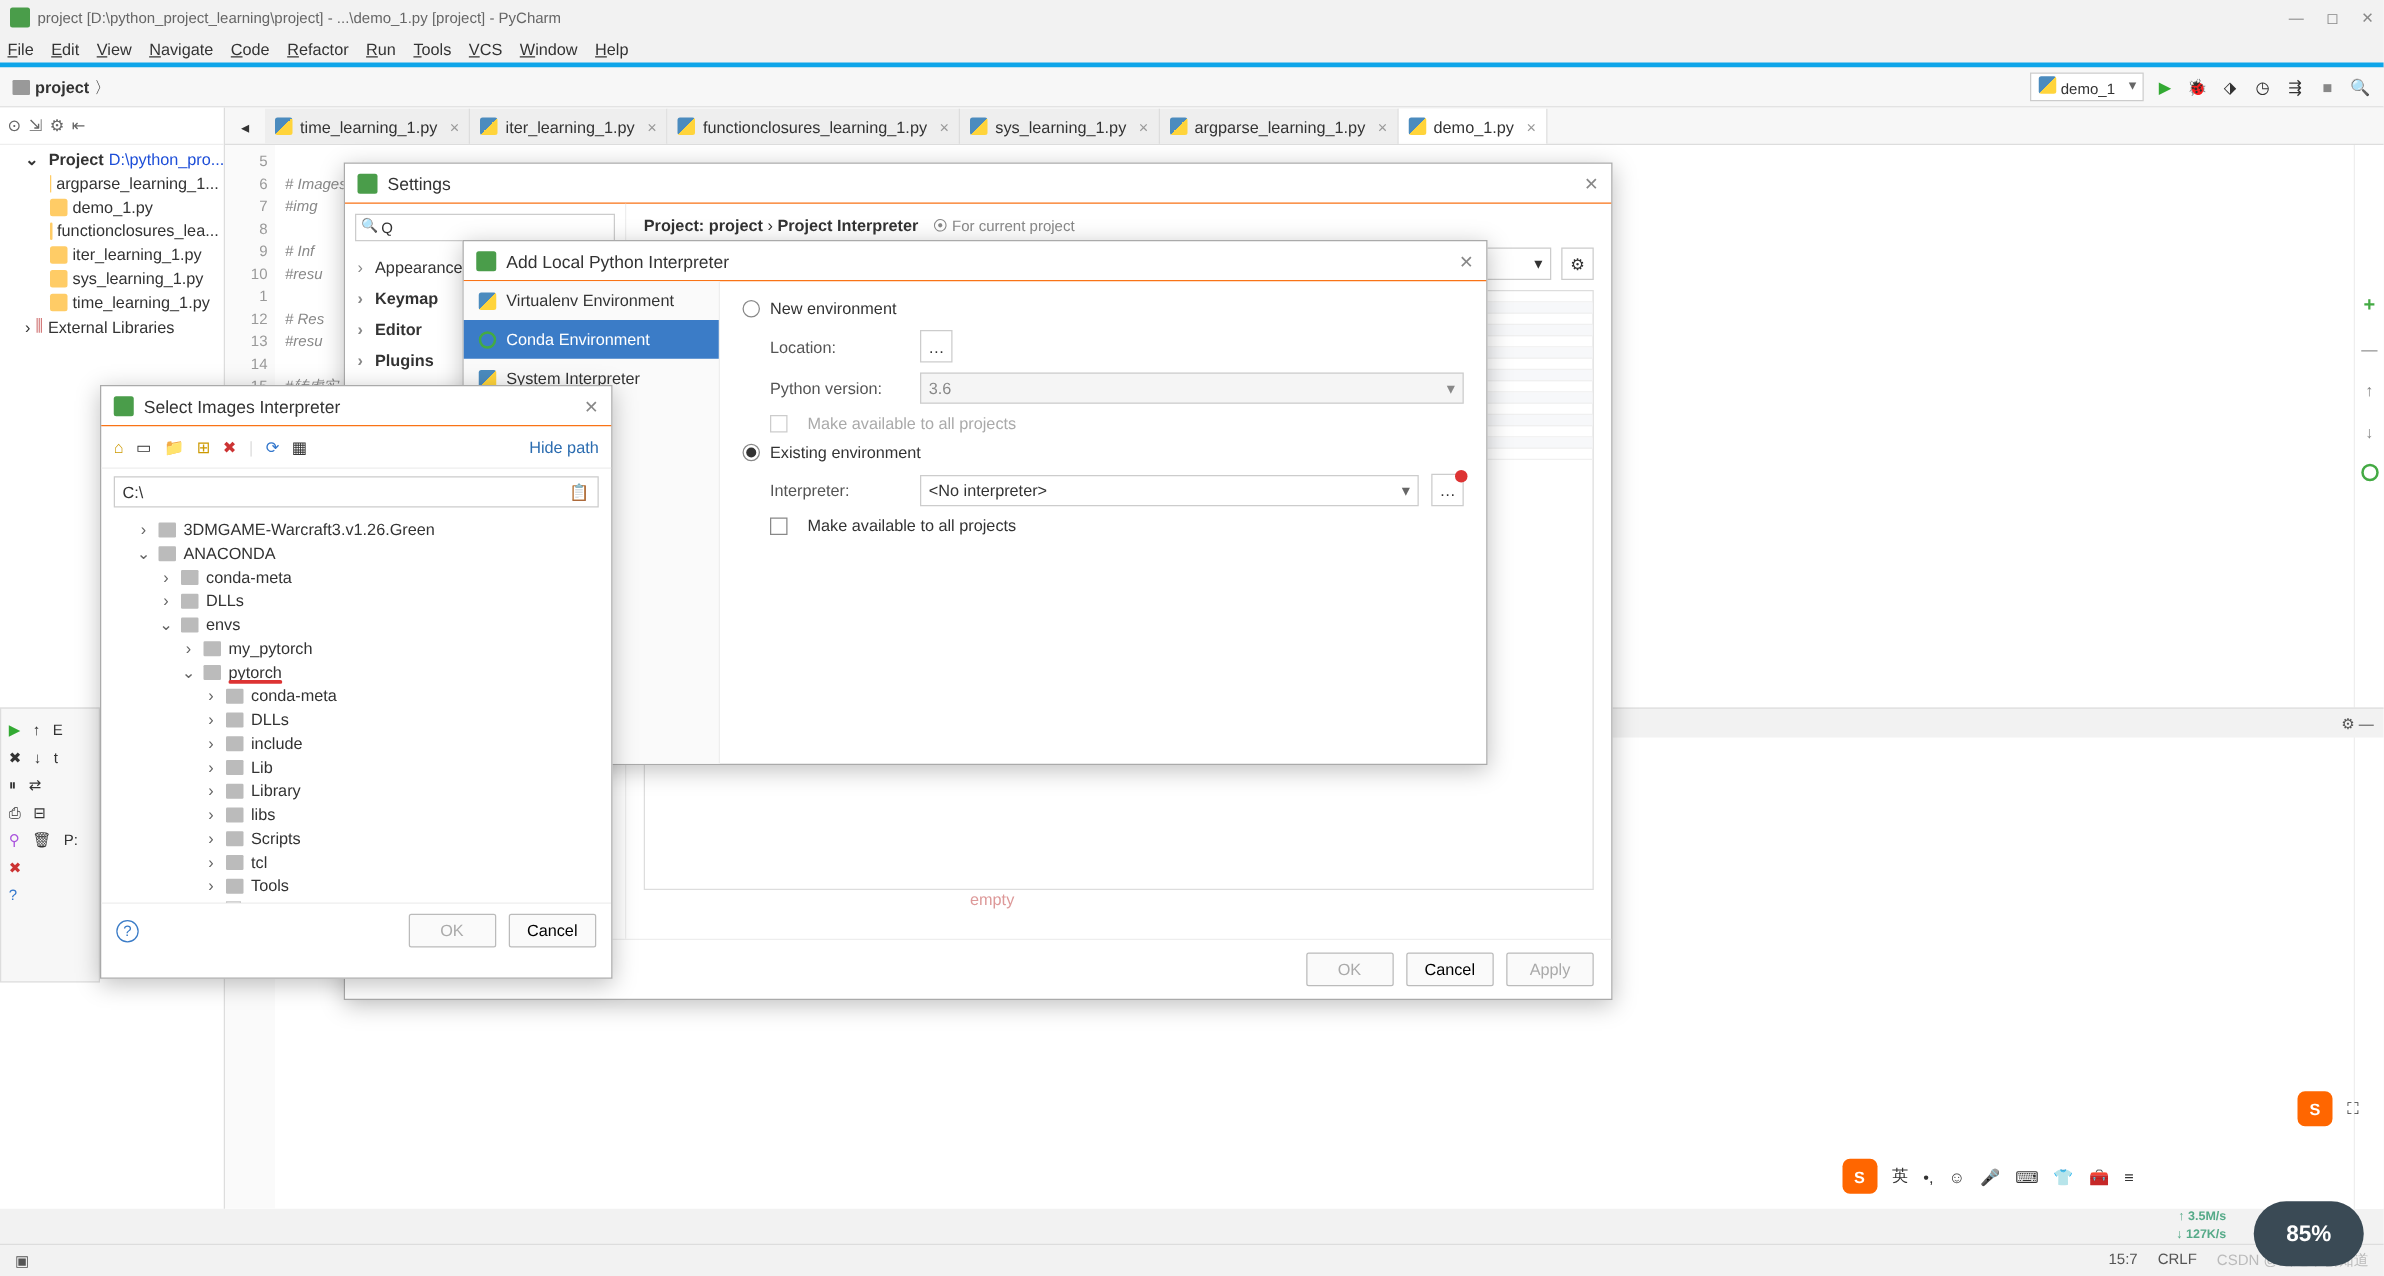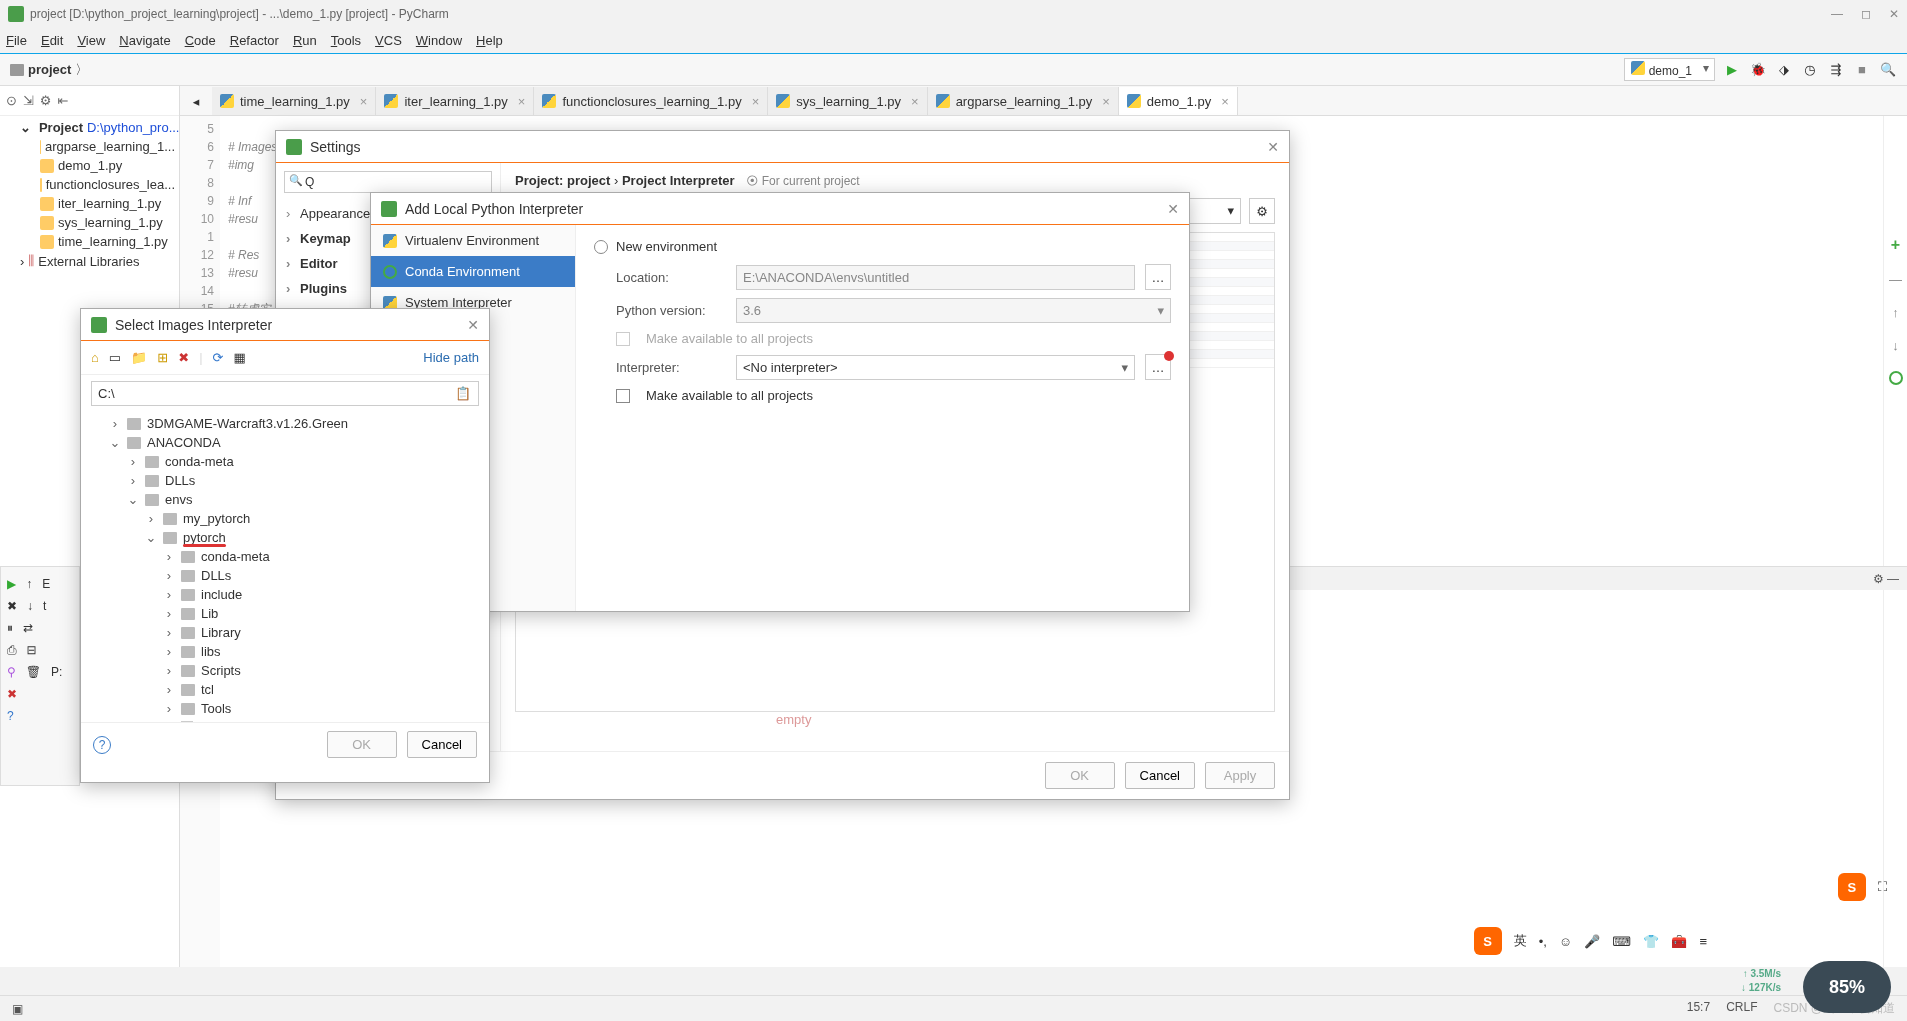--- a/index.html
+++ b/index.html
@@ -1,20 +1,20 @@
 <!DOCTYPE html>
 <html><head>
 <meta charset="utf-8">
 <style>
 * { box-sizing: border-box; margin: 0; padding: 0; font-family: "Segoe UI", Arial, sans-serif; }
 body { background: #f2f2f2; font-size: 13px; color: #333; overflow: hidden; width: 1907px; height: 1021px; position: relative; }
 .titlebar { height: 28px; background: #f2f2f2; display: flex; align-items: center; padding: 0 8px; color: #666; font-size: 12px; }
 .titlebar .ico { width: 16px; height: 16px; margin-right: 6px; background: #4a9d4a; border-radius: 2px; }
 .titlebar .winbtns { margin-left: auto; display: flex; gap: 18px; color: #888; }
-.menubar { height: 26px; background: #f2f2f2; display: flex; align-items: center; padding: 0 6px; gap: 14px; color: #333; font-size: 13px; border-bottom: 1px solid #0ea5e9; }
+.menubar { height: 26px; background: #f2f2f2; display: flex; align-items: center; padding: 0 6px; gap: 14px; color: #333; font-size: 13px; border-bottom: 4px solid #0ea5e9; }
 .menubar span u { text-decoration: underline; }
 .navbar { height: 32px; background: #f7f7f7; display: flex; align-items: center; padding: 0 10px; border-bottom: 1px solid #ddd; }
 .navbar .crumb { display: flex; align-items: center; gap: 4px; font-size: 13px; color: #333; }
 .navbar .folder-ico { width:14px; height:12px; background:#999; border-radius:1px; display:inline-block; }
 .navbar .right { margin-left: auto; display: flex; align-items: center; gap: 8px; }
 .navbar .combo { border:1px solid #ccc; background:#fff; padding:2px 22px 2px 6px; font-size:12px; position:relative; }
 .navbar .combo::after { content:"▾"; position:absolute; right:5px; color:#666; }
 .navbar .tbtn { width:18px; height:18px; display:inline-flex; align-items:center; justify-content:center; }
 .main { display: flex; height: calc(100% - 140px); }
 .sidebar { width: 180px; background: #fff; border-right: 1px solid #ddd; font-size: 13px; }
@@ -373,30 +373,33 @@
           <span>System Interpreter</span>
         </div>
     </div>
     <div class="form">
       <div class="radio">
           <span class="r"></span>
           <span>New environment</span>
         </div>
       <div class="field">
           <label>Location:</label>
-          <div class="inp">E:\ANACONDA\envs\untitled</div>
           <div class="dots">…</div>
         </div>
       <div class="field">
           <label>Python version:</label>
           <div class="inp" style="position:relative"><span>3.6</span><span style="position:absolute;right:6px">▾</span></div>
         </div>
       <div class="field" style="margin-left:22px">
           <span class="chk" style="border-color:#ccc"></span>
           <span style="color:#aaa">Make available to all projects</span>
+        </div>
+      <div class="radio">
+          <span class="r on"></span>
+          <span>Existing environment</span>
         </div>
       <div class="field">
           <label>Interpreter:</label>
           <div class="sel"><span>&lt;No interpreter&gt;</span></div>
           <div class="dots badge">…</div>
         </div>
       <div class="field" style="margin-left:22px">
           <span class="chk"></span>
           <span>Make available to all projects</span>
         </div>

